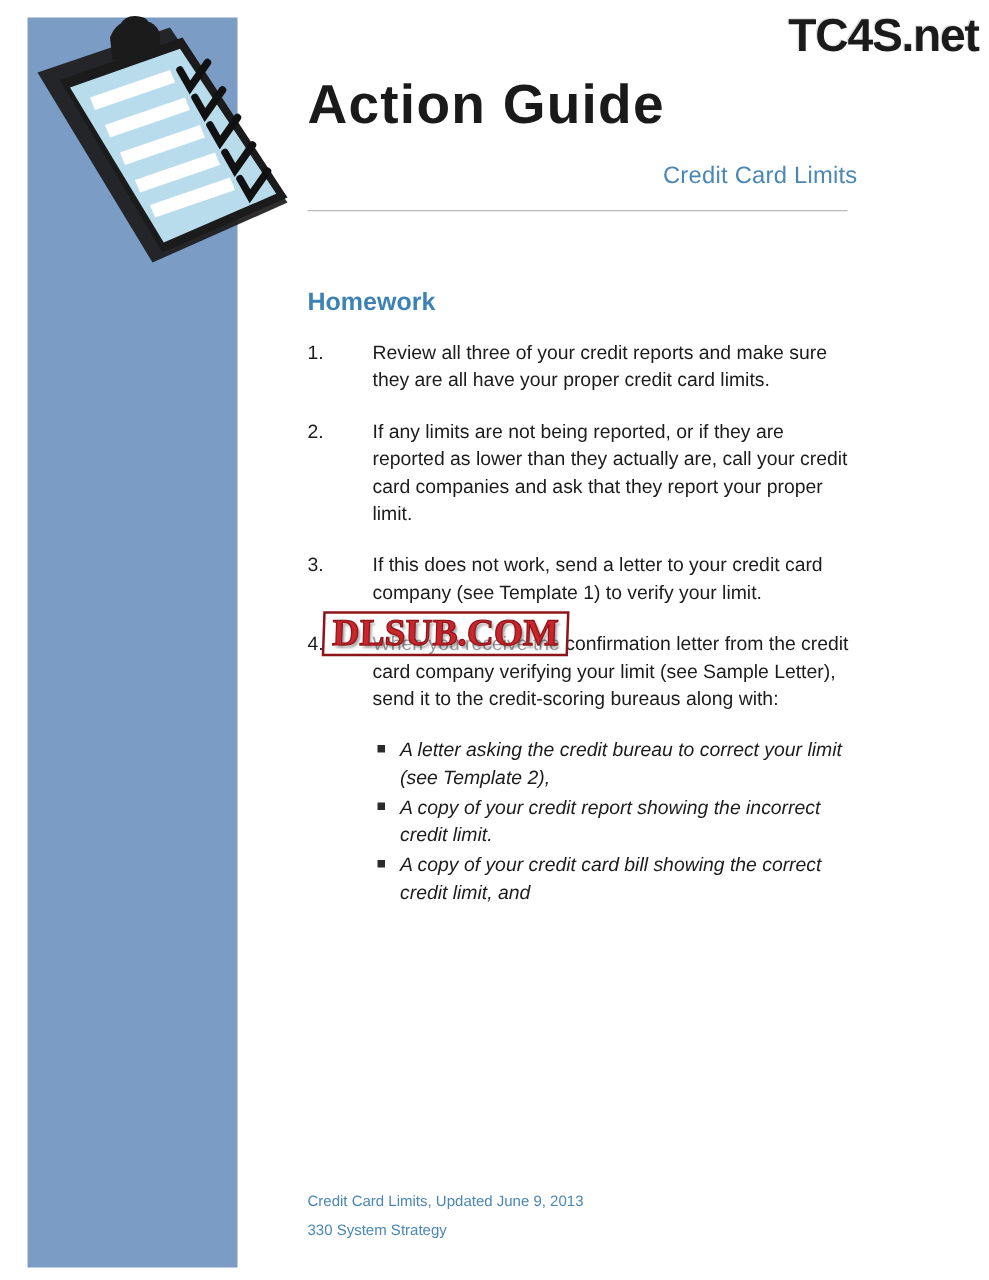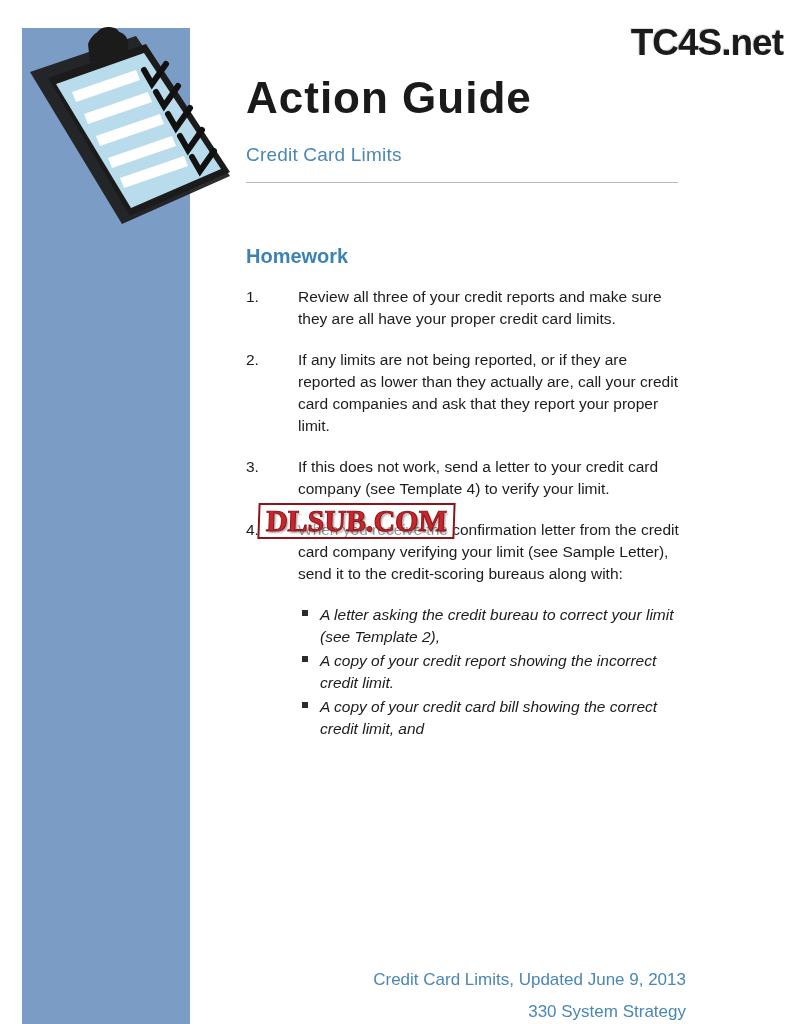--- a/index.html
+++ b/index.html
@@ -9,21 +9,21 @@
   }
   body {
     width: 791px;
     height: 1024px;
     font-family: "Liberation Sans", sans-serif;
     position: relative;
     overflow: hidden;
   }
   .page {
     position: absolute;
-    left: 0; top: 14px;
+    left: 0; top: 0;
     width: 791px;
     height: 920px;
     background: #ffffff;
     box-sizing: border-box;
   }
   
   .left-band {
     position: absolute;
     left: 22px;
     top: 14px;
@@ -64,20 +64,21 @@
     color: #1a1a1a;
     letter-spacing: 1px;
     line-height: 1.1;
   }
   .subtitle {
     margin-top: 22px;
     font-size: 19px;
     color: #4a87b5;
     font-family: "Liberation Sans", sans-serif;
     letter-spacing: 0.2px;
+    text-align: right;
   }
   .rule {
     margin-top: 16px;
     border-top: 1px solid #b9b9b9;
     width: 432px;
   }
   h2.section {
     margin: 62px 0 0 0;
     font-size: 20px;
     color: #3d82b5;
@@ -122,23 +123,23 @@
     top: 6px;
     width: 6px;
     height: 6px;
     background: #2b2b2b;
   }
   .footer {
     position: absolute;
     left: 246px;
     top: 950px;
     width: 440px;
-    text-align: right;
+    text-align: left;
     color: #4a87b5;
-    font-size: 17px;
+    font-size: 12px;
     line-height: 1.9;
   }
   
   .stamp {
     position: absolute;
     left: 258px;
     top: 489px;
     font-family: "Liberation Serif", serif;
     font-weight: bold;
     font-size: 30px;
@@ -212,21 +213,21 @@
       <li>
         <span class="num">1.</span>
         <span>Review all three of your credit reports and make sure they are all have your proper credit card limits.</span>
       </li>
       <li>
         <span class="num">2.</span>
         <span>If any limits are not being reported, or if they are reported as lower than they actually are, call your credit card companies and ask that they report your proper limit.</span>
       </li>
       <li>
         <span class="num">3.</span>
-        <span>If this does not work, send a letter to your credit card company (see Template 4) to verify your limit.</span>
+        <span>If this does not work, send a letter to your credit card company (see Template 1) to verify your limit.</span>
       </li>
       <li>
         <span class="num">4.</span>
         <span>When you receive the confirmation letter from the credit card company verifying your limit (see Sample Letter), send it to the credit-scoring bureaus along with:</span>
         <ul class="subs">
           <li>
             <span class="bullet"></span>
             <span>A letter asking the credit bureau to correct your limit (see Template 2),</span>
           </li>
           <li>

